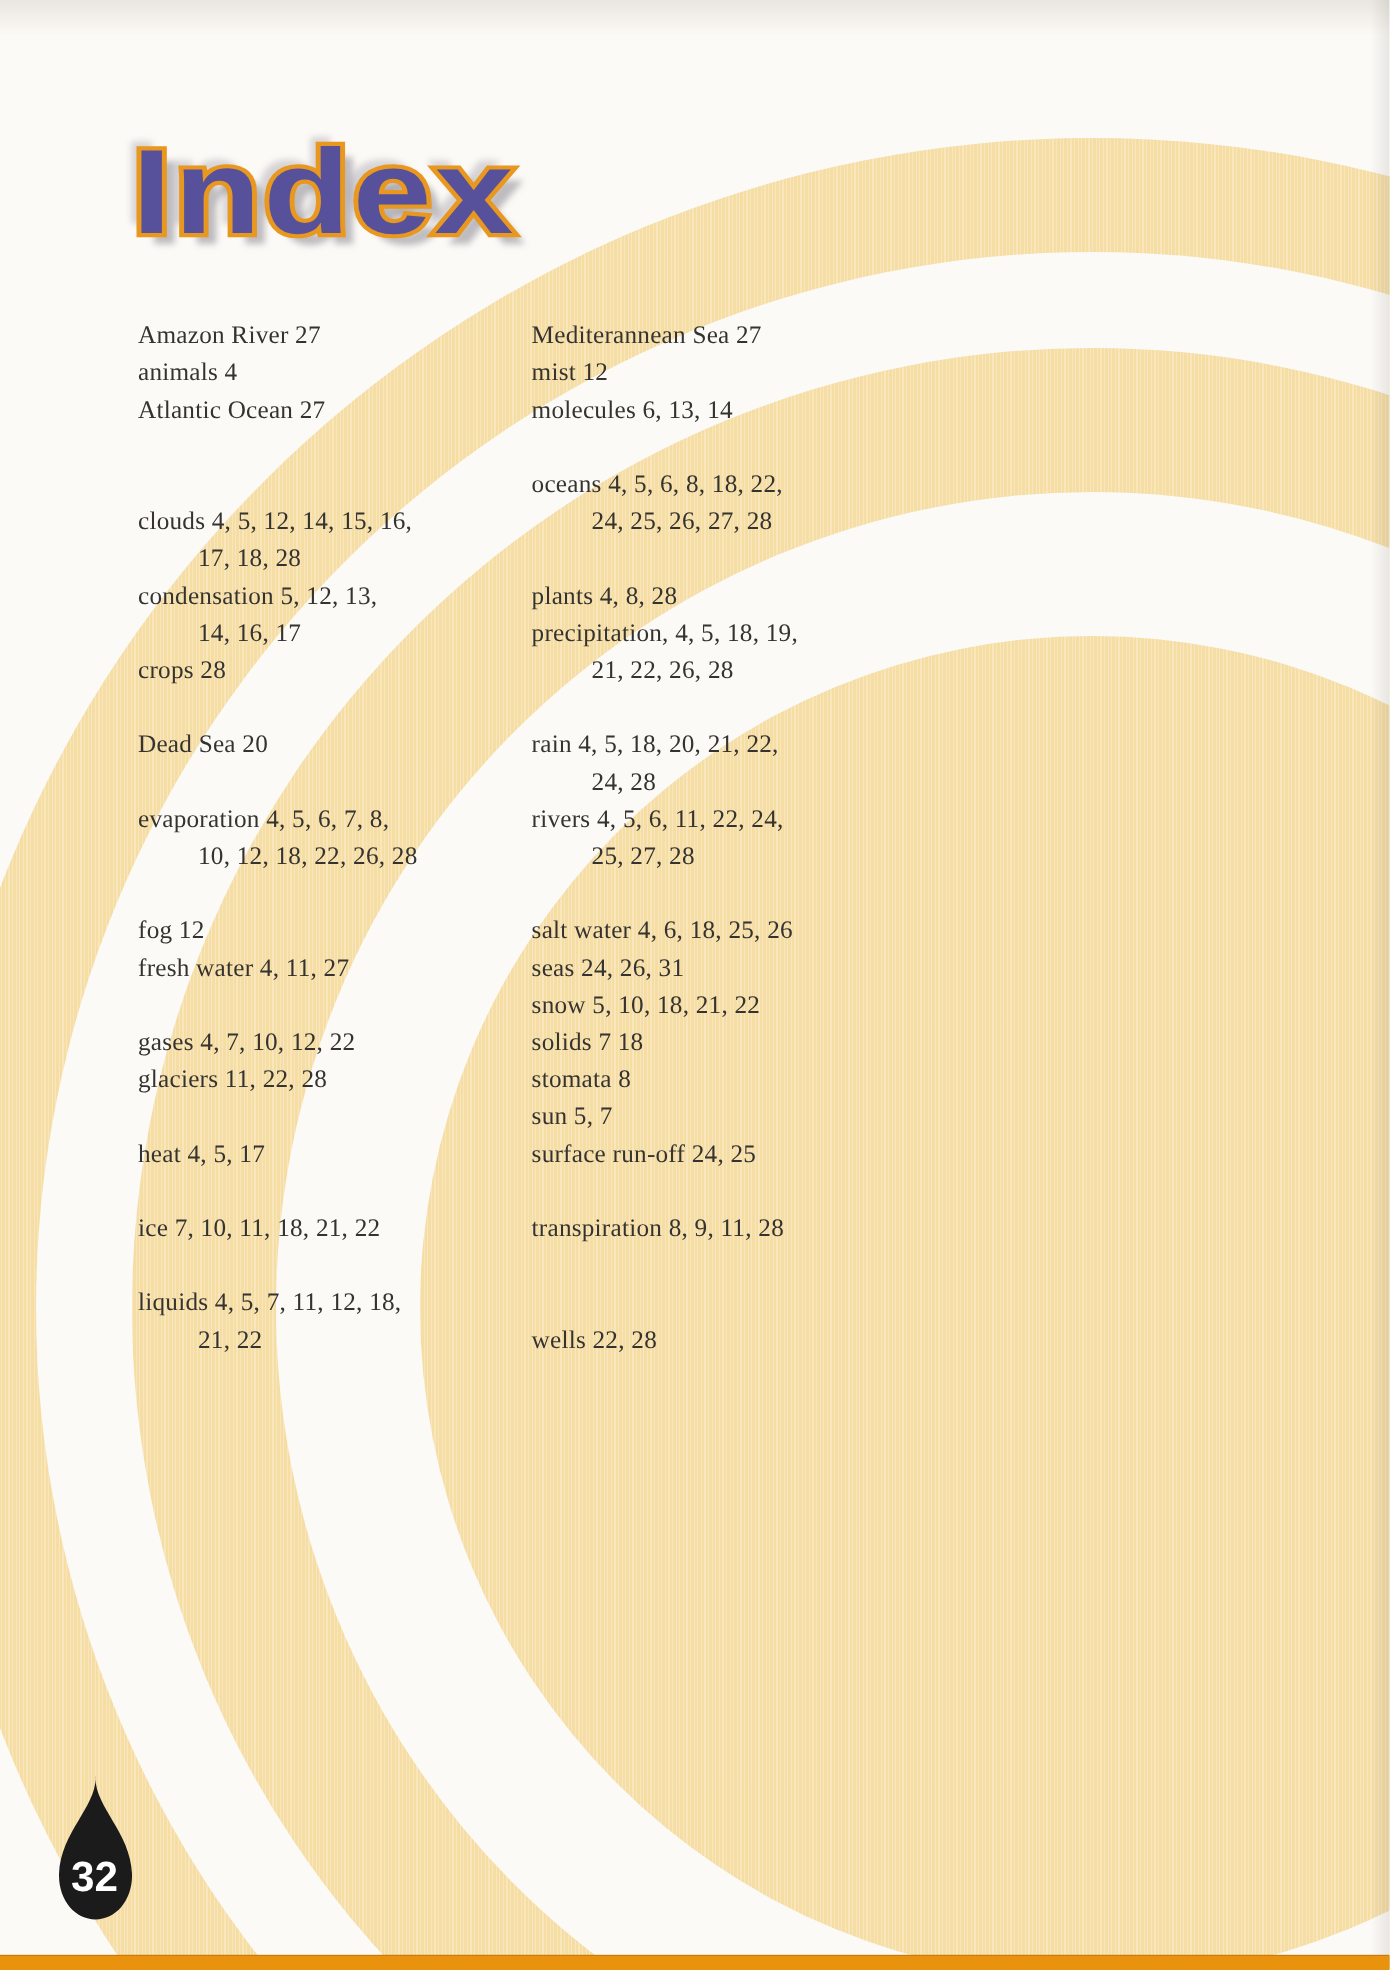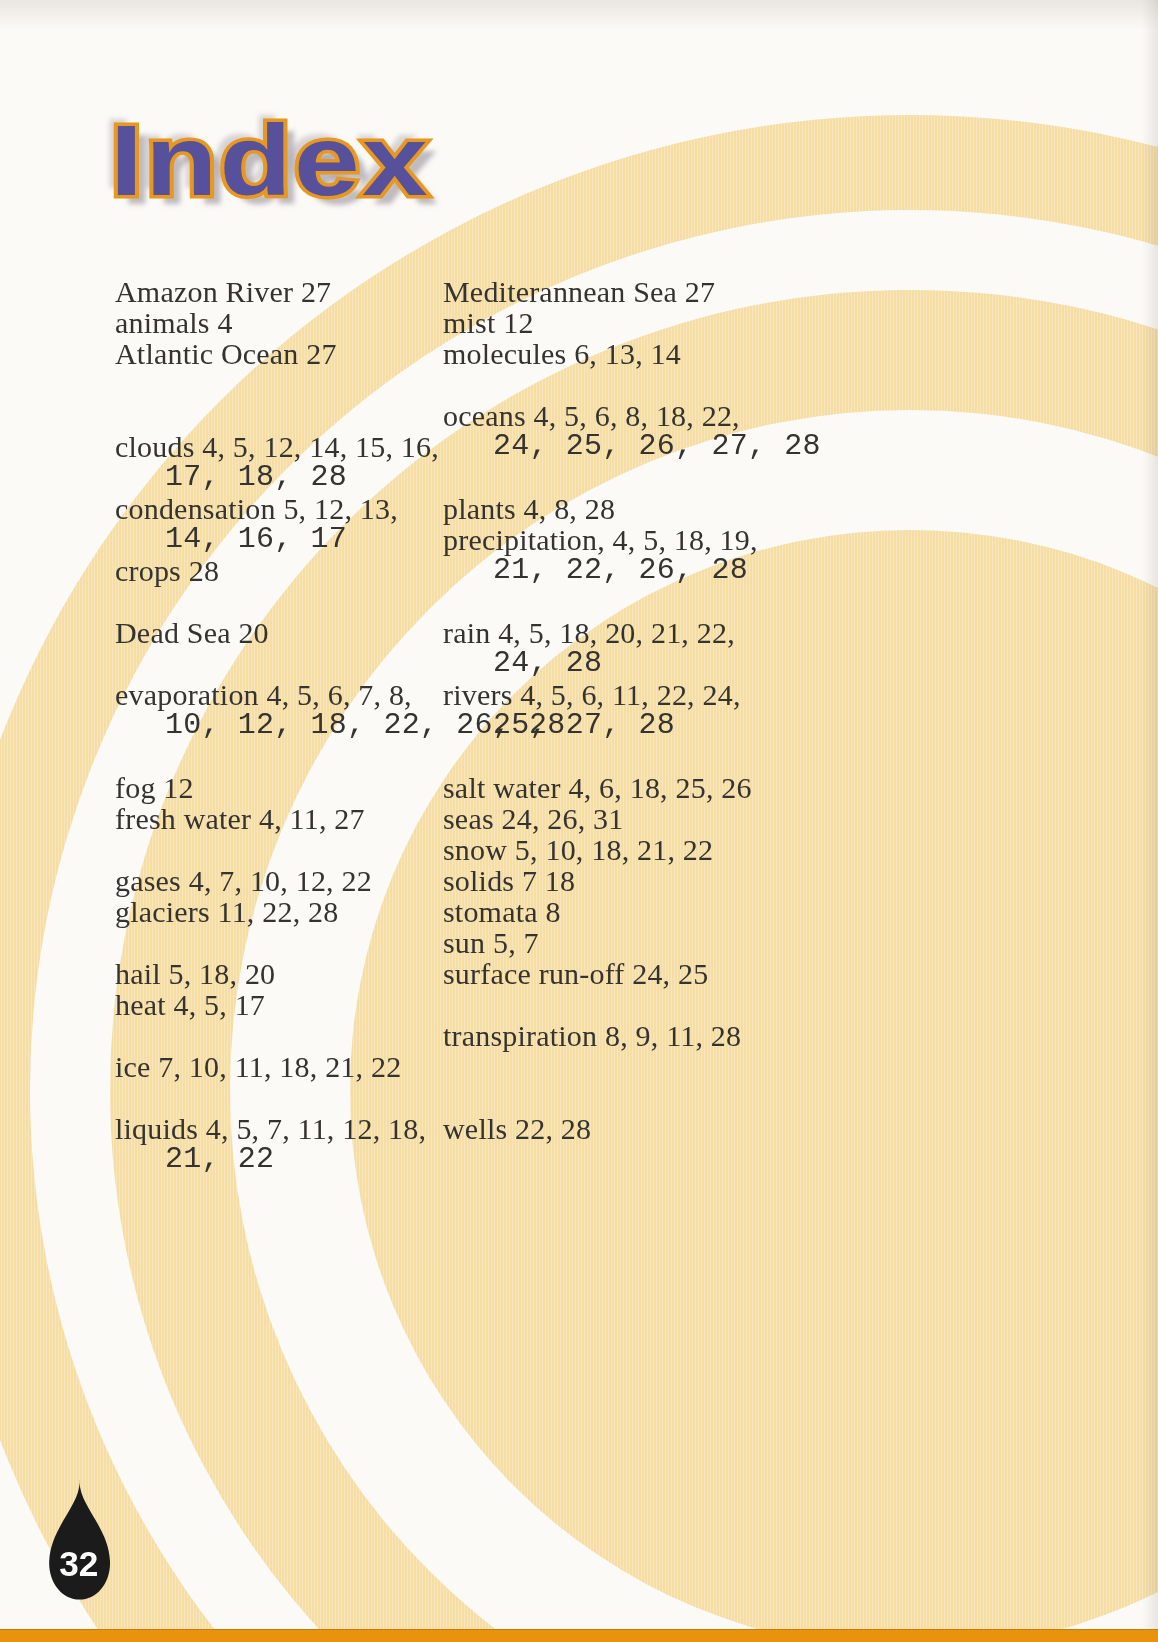--- a/index.html
+++ b/index.html
@@ -41,29 +41,29 @@
   .title .stroke-layer,
   .title .fill-layer{position:absolute;left:0;top:0;white-space:nowrap;}
   .title .stroke-layer{
     color:#57509b;
     -webkit-text-stroke:7px #e8971f;
     text-shadow:9px 9px 5px rgba(138,135,146,.55), -7px -7px 5px rgba(168,165,176,.45);
   }
   .title .fill-layer{color:#57509b;}
   
   .col{
-    position:absolute;top:276px;
+    position:absolute;top:264px;
     color:#35332f;
-    font-size:30px;line-height:31px;
+    font-size:21px;line-height:31px;
     letter-spacing:.2px;
   }
   #col-left{left:115px;width:330px;}
   #col-right{left:443px;width:360px;}
   .line{min-height:31px;white-space:nowrap;}
-  .line.indent{padding-left:50px;font-family:Liberation Mono, monospace;}
+  .line.indent{padding-left:50px;}
   
   .page-drop{position:absolute;left:38px;top:1478px;width:80px;height:124px;}
   
   .bottom-stripe{position:absolute;left:0;bottom:0;width:100%;height:12px;background:#e8920e;
     box-shadow:0 -1px 0 #c97b08;}
 </style>
 </head>
 <body>
 
 <div class="circle tan" id="ring-outer"></div>
@@ -96,21 +96,20 @@
     <div class="line"></div>
     <div class="line">evaporation 4, 5, 6, 7, 8,</div>
     <div class="line indent">10, 12, 18, 22, 26, 28</div>
     <div class="line"></div>
     <div class="line">fog 12</div>
     <div class="line">fresh water 4, 11, 27</div>
     <div class="line"></div>
     <div class="line">gases 4, 7, 10, 12, 22</div>
     <div class="line">glaciers 11, 22, 28</div>
     <div class="line"></div>
-    <div class="line">hail 5, 18, 20</div>
     <div class="line">heat 4, 5, 17</div>
     <div class="line"></div>
     <div class="line">ice 7, 10, 11, 18, 21, 22</div>
     <div class="line"></div>
     <div class="line">liquids 4, 5, 7, 11, 12, 18,</div>
     <div class="line indent">21, 22</div>
 </div>
 
 <div class="col" id="col-right">
   <div class="line">Mediterannean Sea 27</div>

